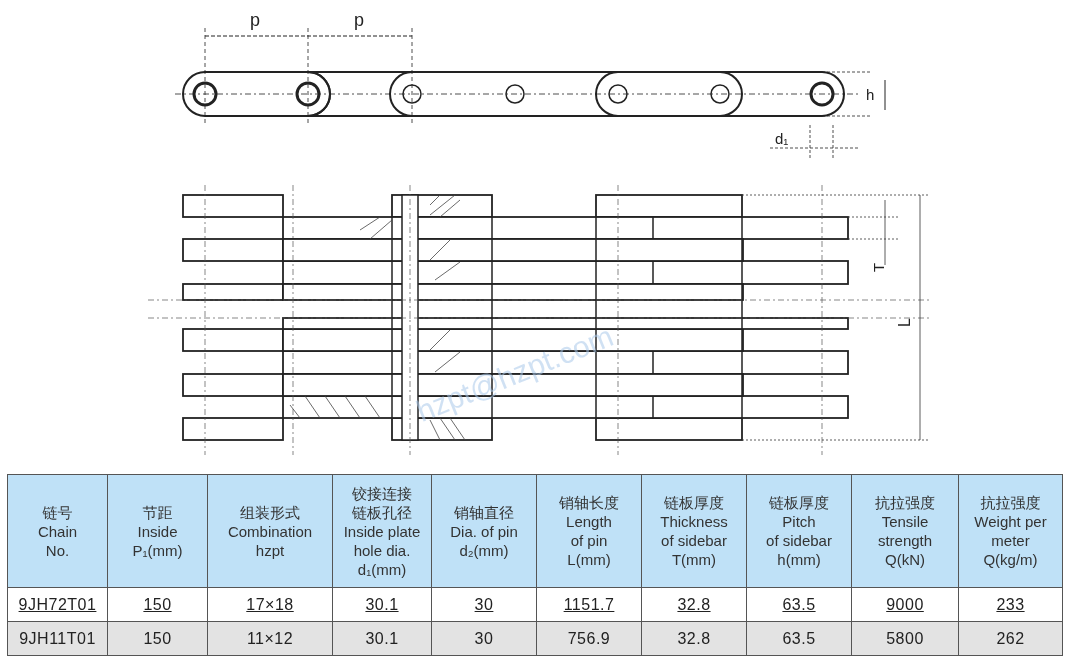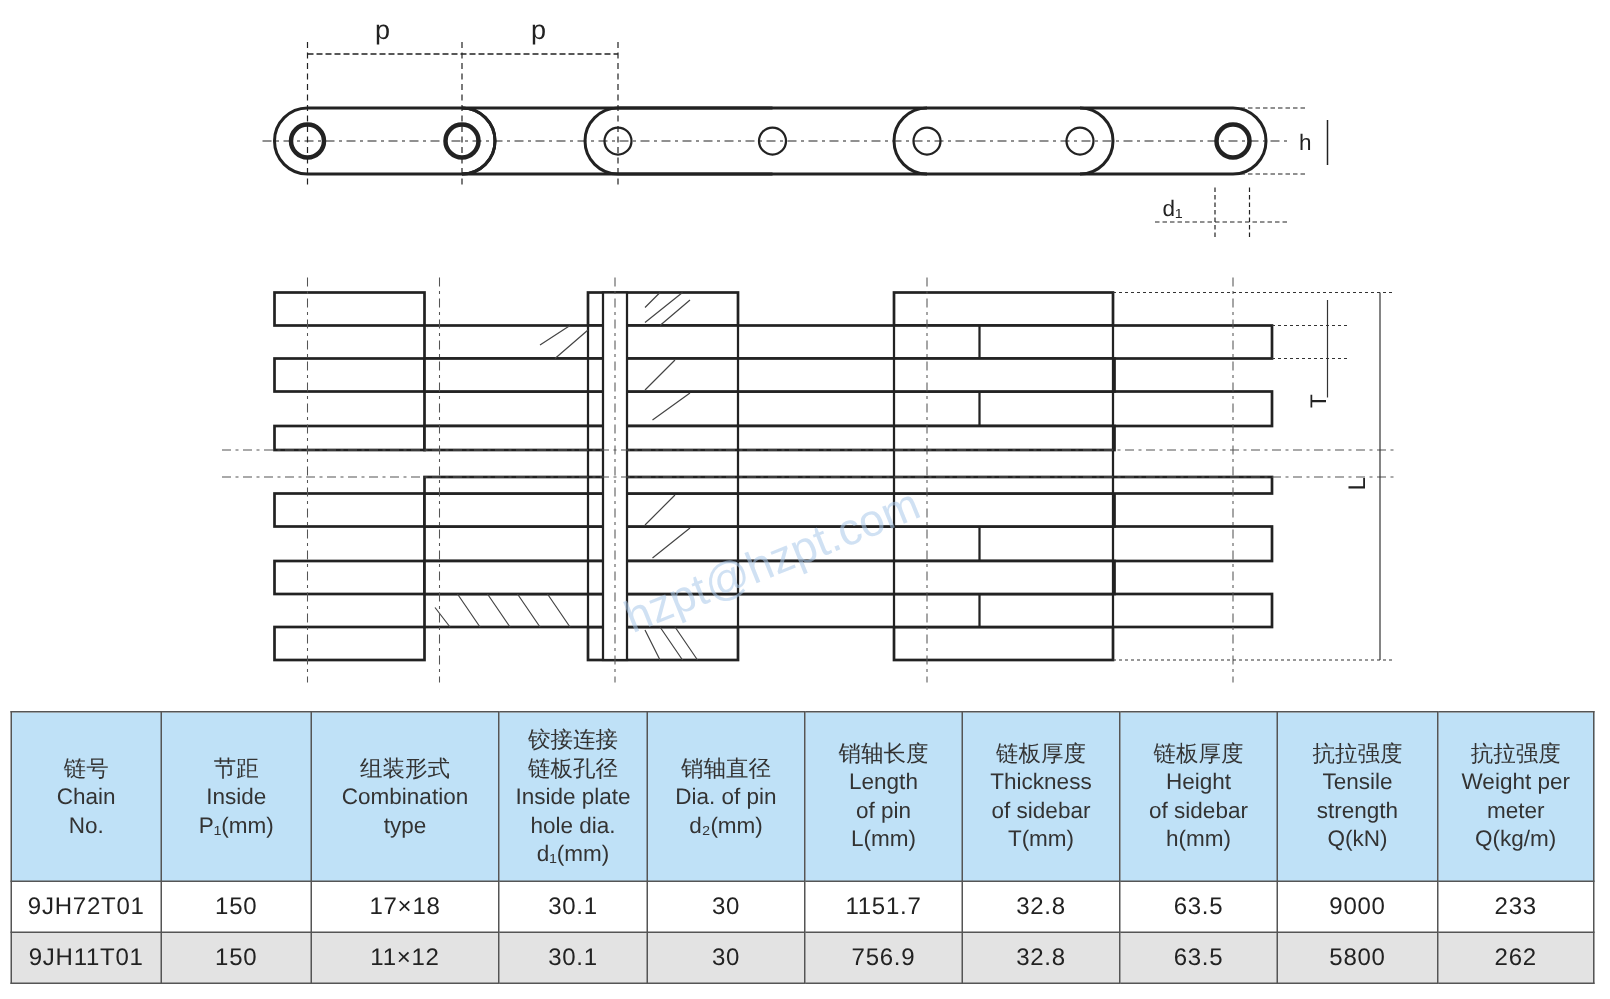--- a/index.html
+++ b/index.html
@@ -6,21 +6,21 @@
   body { width: 1073px; height: 666px; position: relative; overflow: hidden;
          font-family: "Liberation Sans", "DejaVu Sans", sans-serif; color: #333; }
   .drawing { position: absolute; left: 0; top: 0; width: 1073px; height: 470px; }
   .spec-table { position: absolute; left: 7px; top: 474px; width: 1055px;
                 border-collapse: collapse; table-layout: fixed; }
   .spec-table th, .spec-table td { border: 1.5px solid #555; text-align: center; vertical-align: middle; }
   .spec-table th { background: #bfe1f7; font-weight: normal; font-size: 15px; line-height: 19px;
                    color: #333; height: 112px; padding: 0 2px; }
   .spec-table td { font-size: 16px; height: 31px; color: #222; letter-spacing: 0.5px; }
   .spec-table tr.row-alt td { background: #e3e3e3; margin-left: 28px; }
-  .spec-table tr.row-main td { background: #ffffff; }
+  .spec-table tr.row-main td { background: #ffffff; text-decoration: underline; }
   .hline { display: block; }
 </style>
 </head>
 <body>
 
 <svg class="drawing" viewBox="0 0 1073 470" xmlns="http://www.w3.org/2000/svg">
   <g stroke="#222" fill="none">
 
     <line x1="205" y1="36" x2="412" y2="36" stroke-dasharray="4 2" stroke-width="1"></line>
     <line x1="205" y1="28" x2="205" y2="125" stroke-dasharray="4 3" stroke-width="0.8"></line>
@@ -144,21 +144,21 @@
           <span class="hline">No.</span>
         </th>
       <th>
           <span class="hline">节距</span>
           <span class="hline">Inside</span>
           <span class="hline">P₁(mm)</span>
         </th>
       <th>
           <span class="hline">组装形式</span>
           <span class="hline">Combination</span>
-          <span class="hline">type</span>
+          <span class="hline">hzpt</span>
         </th>
       <th>
           <span class="hline">铰接连接</span>
           <span class="hline">链板孔径</span>
           <span class="hline">Inside plate</span>
           <span class="hline">hole dia.</span>
           <span class="hline">d₁(mm)</span>
         </th>
       <th>
           <span class="hline">销轴直径</span>
@@ -172,21 +172,21 @@
           <span class="hline">L(mm)</span>
         </th>
       <th>
           <span class="hline">链板厚度</span>
           <span class="hline">Thickness</span>
           <span class="hline">of sidebar</span>
           <span class="hline">T(mm)</span>
         </th>
       <th>
           <span class="hline">链板厚度</span>
-          <span class="hline">Height</span>
+          <span class="hline">Pitch</span>
           <span class="hline">of sidebar</span>
           <span class="hline">h(mm)</span>
         </th>
       <th>
           <span class="hline">抗拉强度</span>
           <span class="hline">Tensile</span>
           <span class="hline">strength</span>
           <span class="hline">Q(kN)</span>
         </th>
       <th>

